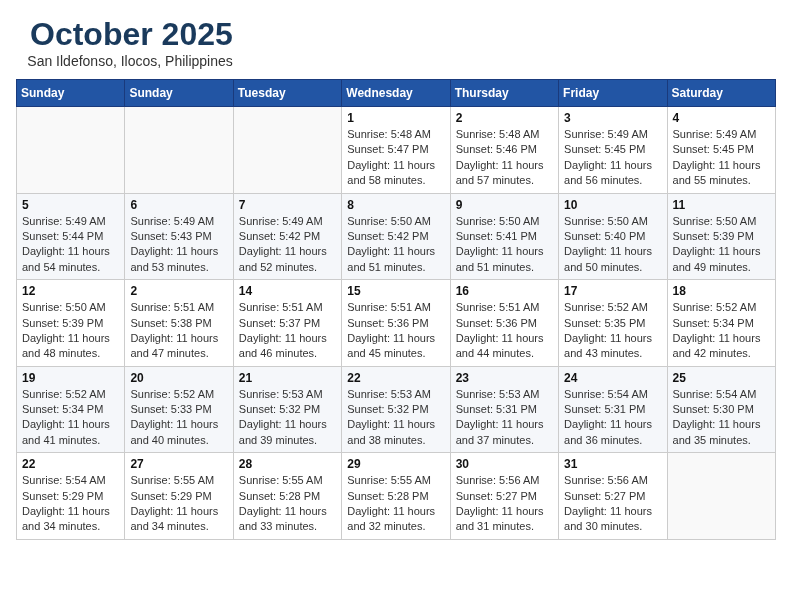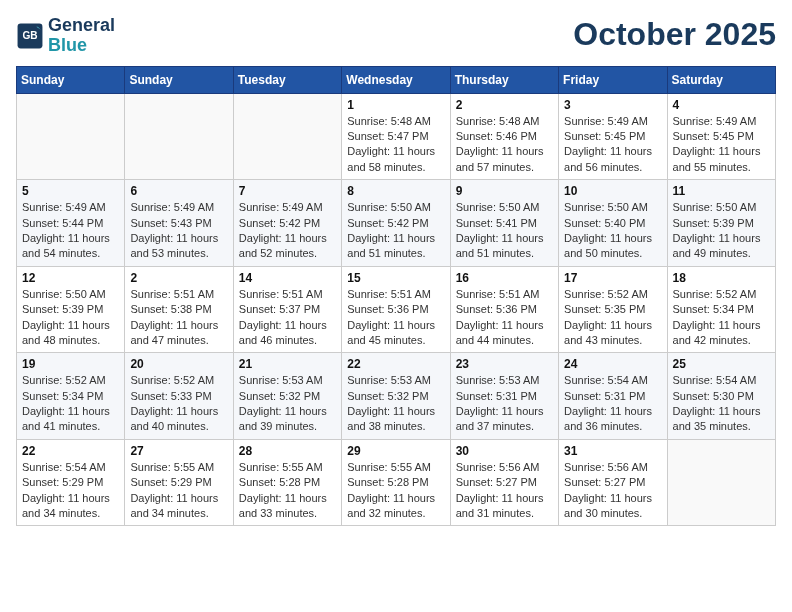--- a/index.html
+++ b/index.html
@@ -90,35 +90,23 @@
       line-height: 1.4;
     }
     .empty-cell {
       background: #f9f9f9 !important;
     }
   </style>
 </head>
 <body>
 
 <div class="header">
-  <div class="logo">
-    <svg class="logo-icon" viewBox="0 0 36 36" xmlns="http://www.w3.org/2000/svg">
-      <rect x="2" y="2" width="32" height="32" rx="4" fill="#1a3a5c"></rect>
-      <text x="18" y="22" text-anchor="middle" fill="white" font-size="13" font-family="Arial" font-weight="bold">GB</text>
-      <polygon points="26,6 32,10 28,6" fill="#4db8c8"></polygon>
-    </svg>
-    <div>
-      <div class="logo-text">
-        <span style="color:#1a3a5c">General</span><br>
-        <span style="color:#2196a8">Blue</span>
-      </div>
-    </div>
-  </div>
   <div class="title-block">
     <div class="month-title">October 2025</div>
+    <div class="subtitle">San Ildefonso, Ilocos, Philippines</div>
   </div>
 </div>
 
 <table class="calendar">
   <thead>
     <tr>
     <th>Sunday</th>
         <th>Sunday</th>
         <th>Tuesday</th>
         <th>Wednesday</th>

